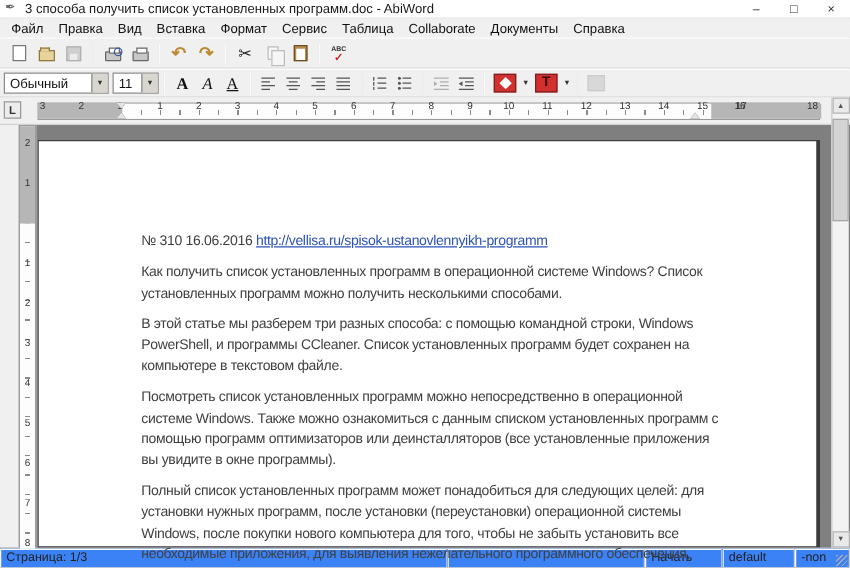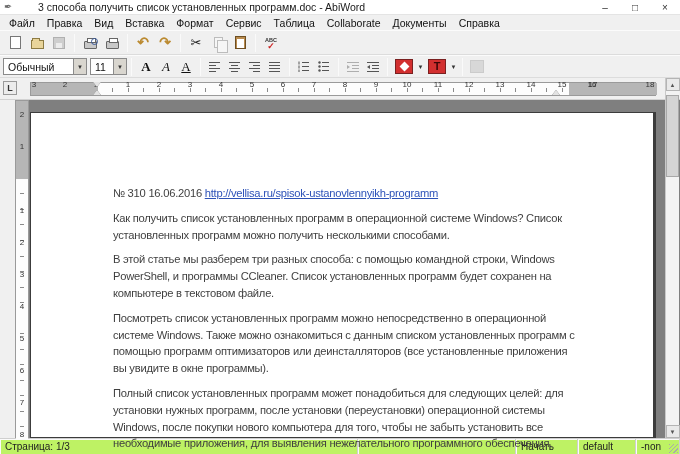--- a/index.html
+++ b/index.html
@@ -5,21 +5,21 @@
   html,body{margin:0;padding:0;background:#d8d8d8;}
   *{box-sizing:border-box;}
   .window{
     position:relative;width:680px;height:454px;background:#f0f0f0;
     font-family:"Liberation Sans",sans-serif;color:#222;overflow:hidden;
     box-shadow:inset 0 0 0 1px #9a9a9a;
   }
   
   .titlebar{height:15px;background:#ffffff;display:flex;align-items:center;font-size:10.5px;border-bottom:1px solid #e4e4e4;}
   .appicon{width:14px;margin-left:4px;color:#6b6b6b;font-size:10px;line-height:10px;}
-  .title-text{margin-left:20px;color:#1a1a1a;white-space:nowrap;overflow:hidden;flex:1;}
+  .title-text{margin-left:2px;color:#1a1a1a;white-space:nowrap;overflow:hidden;flex:1;}
   .wctrl{width:30px;height:15px;display:flex;align-items:center;justify-content:center;font-size:10px;color:#333;}
   
   .menubar{height:15px;display:flex;align-items:center;font-size:10.5px;padding-left:3px;background:#f0f0f0;}
   .menu-item{padding:0 6px;white-space:nowrap;color:#111;}
   
   .toolbar{display:flex;align-items:center;background:#f0f0f0;border-top:1px solid #fbfbfb;border-bottom:1px solid #dcdcdc;}
   .tb1{height:25px;padding-left:4px;}
   .tb2{height:23px;padding-left:3px;}
   .tbtn{width:22px;height:21px;display:flex;align-items:center;justify-content:center;border:1px solid transparent;border-radius:2px;position:relative;}
   .tb2 .tbtn{width:20px;height:19px;}
@@ -77,21 +77,21 @@
   .pagetext{padding:72px 74px 0 82px;font-size:11.2px;letter-spacing:-0.25px;line-height:16.8px;color:#3f3f3f;}
   .pagetext p{margin:0 0 8px 0;}
   .metaline{margin-bottom:12px;}
   .doclink{color:#2d52b8;text-decoration:underline;}
   
   .vscroll{position:absolute;left:665px;top:78px;width:14px;height:360px;background:#f3f3f3;border-left:1px solid #c9c9c9;display:flex;flex-direction:column;align-items:center;}
   .sarrow{width:14px;height:13px;background:#e9e9e9;border:1px solid #b4b4b4;display:flex;align-items:center;justify-content:center;font-size:6px;color:#555;}
   .strack{flex:1;width:100%;position:relative;}
   .sthumb{position:absolute;left:0;top:4px;width:13px;height:82px;background:#d4d4d4;border:1px solid #a8a8a8;}
   
-  .statusbar{height:16px;display:flex;align-items:stretch;background:#bef264;border-top:1px solid #cfcfcf;font-size:10px;color:#222;}
+  .statusbar{height:16px;display:flex;align-items:stretch;background:#3b82f6;border-top:1px solid #cfcfcf;font-size:10px;color:#222;}
   .sb{border-right:1px solid #cfcfcf;box-shadow:inset 1px 1px 0 #fbfbfb;display:flex;align-items:center;padding:0 5px;white-space:nowrap;}
   .sb1{width:358px;}
   .sbfill{flex:1;border-right:1px solid #cfcfcf;box-shadow:inset 1px 1px 0 #fbfbfb;}
   .sb2{width:62px;} .sb3{width:58px;} .sb4{width:44px;position:relative;}
   .grip{position:absolute;right:1px;bottom:1px;width:9px;height:9px;background:repeating-linear-gradient(135deg,#aaa 0 1px,transparent 1px 3px);}
   svg{display:block;}
 </style>
 </head>
 <body>
 

